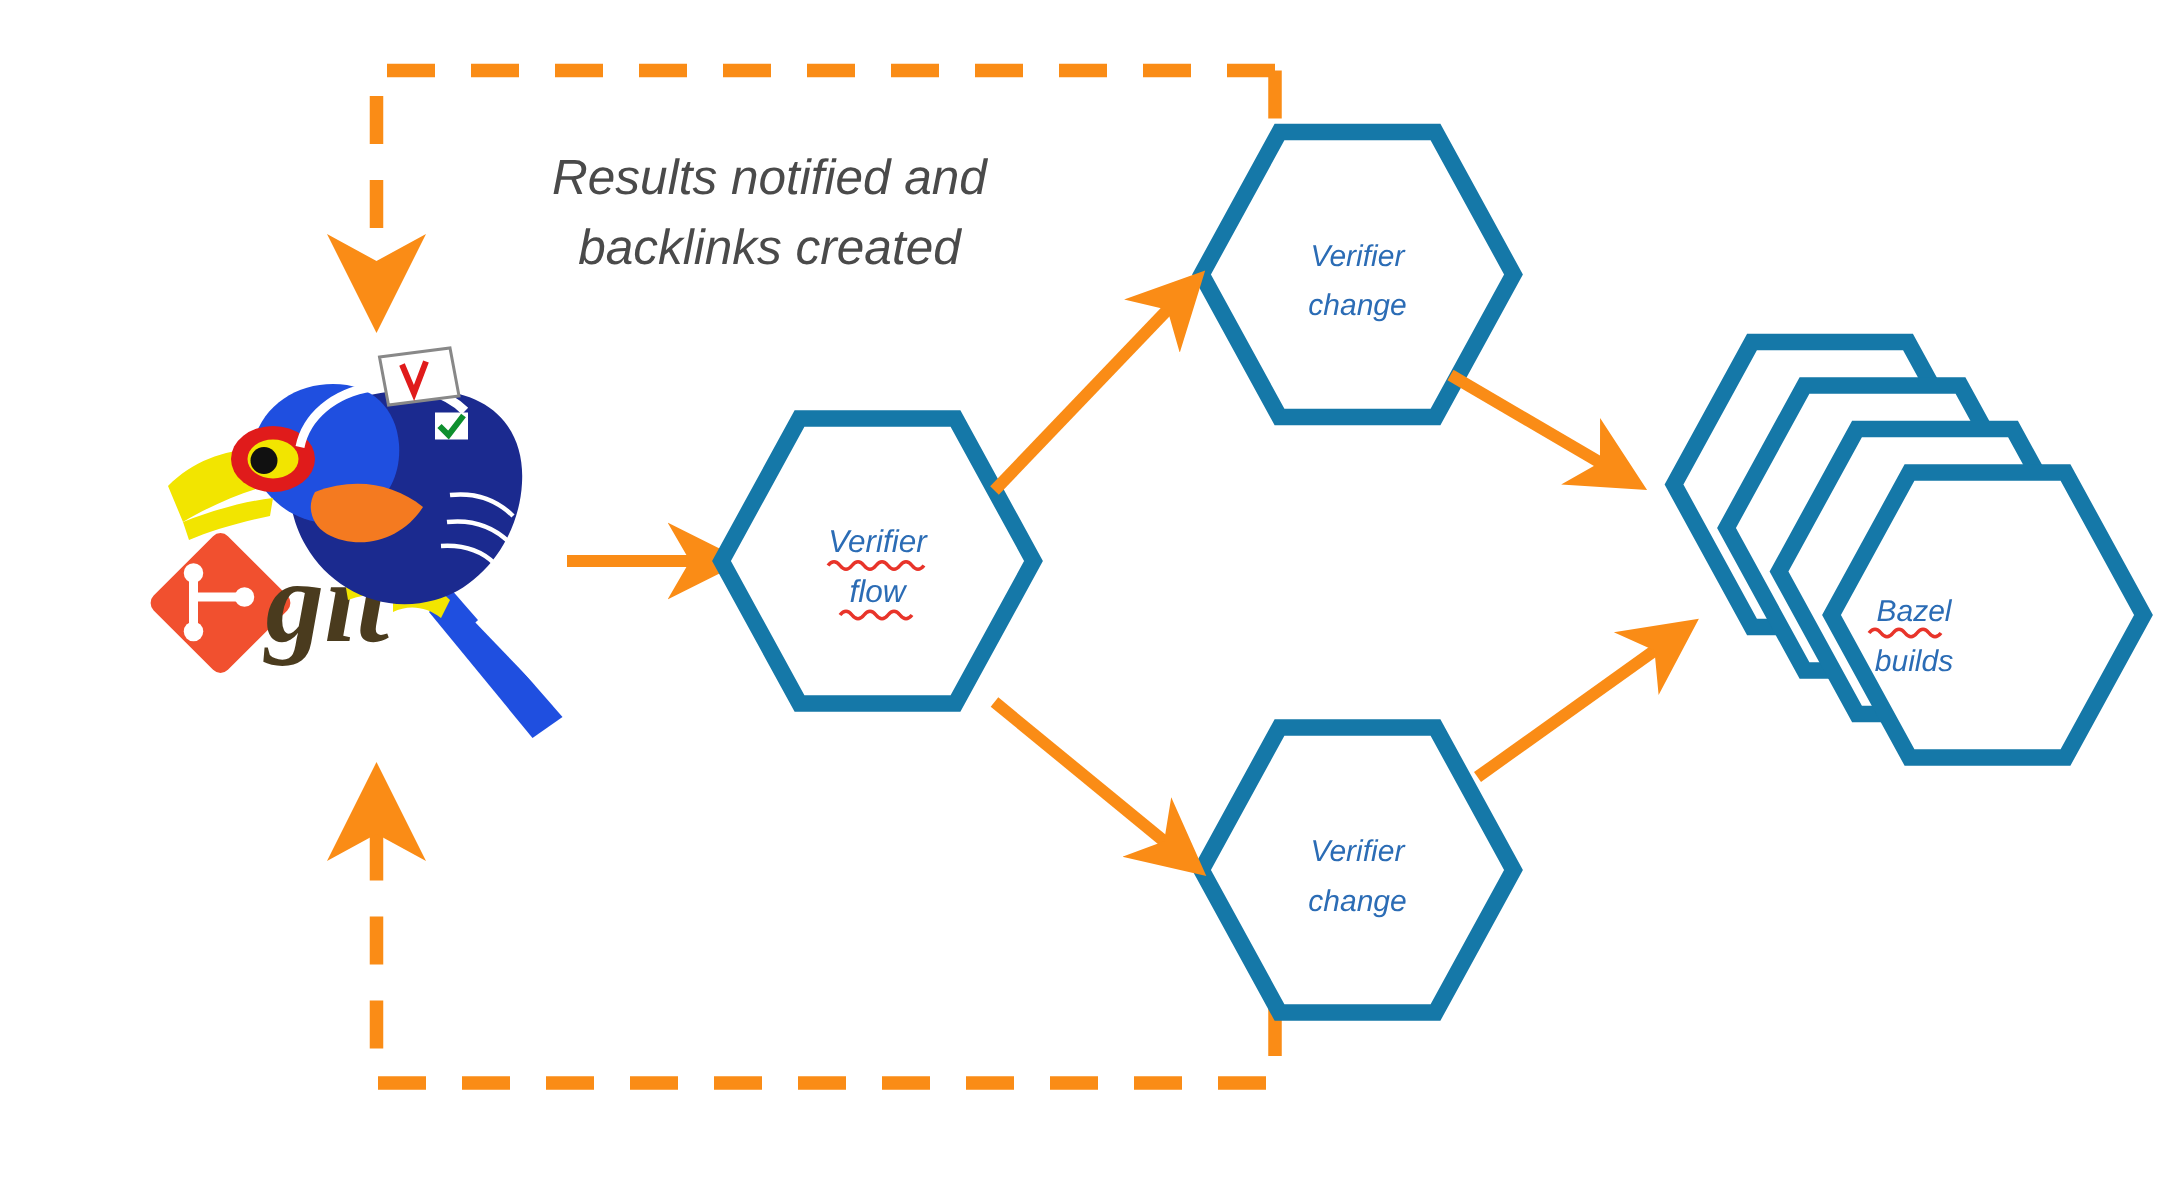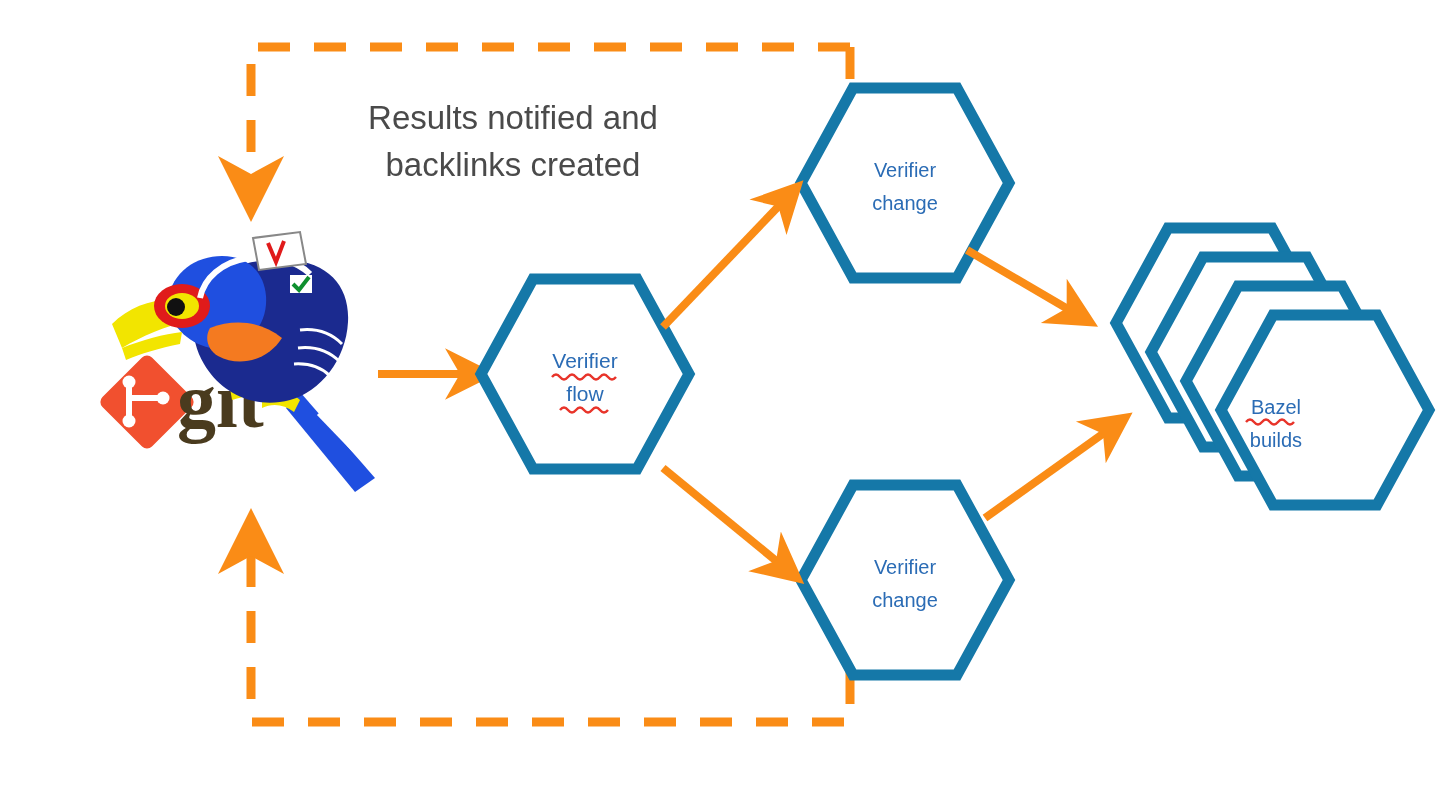--- a/index.html
+++ b/index.html
@@ -9,20 +9,21 @@
   }
   body {
     font-family: "Liberation Sans", sans-serif;
   }
   #canvas {
     position: relative;
     width: 1456px;
     height: 786px;
     background: #ffffff;
     overflow: hidden;
+    font-style: italic;
   }
   #diagram-svg {
     position: absolute;
     left: 0;
     top: 0;
     width: 1456px;
     height: 786px;
   }
   .hex-label {
     font-family: "Liberation Sans", sans-serif;

